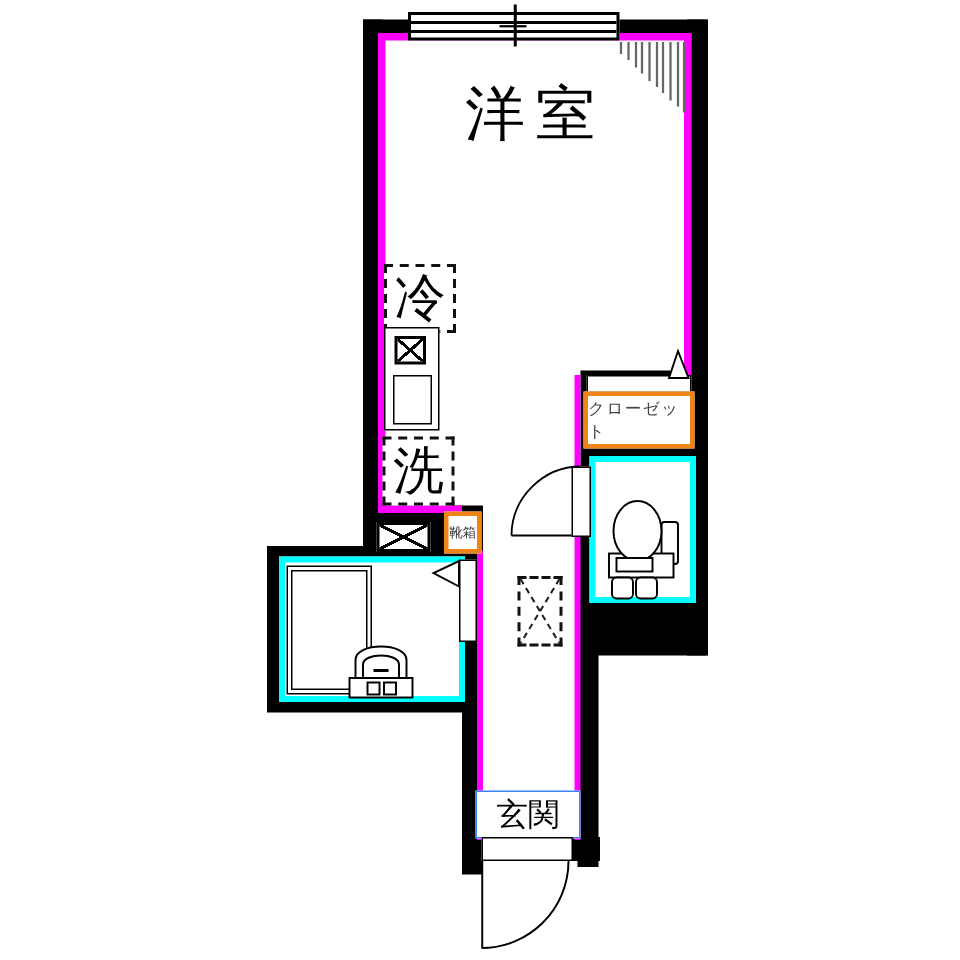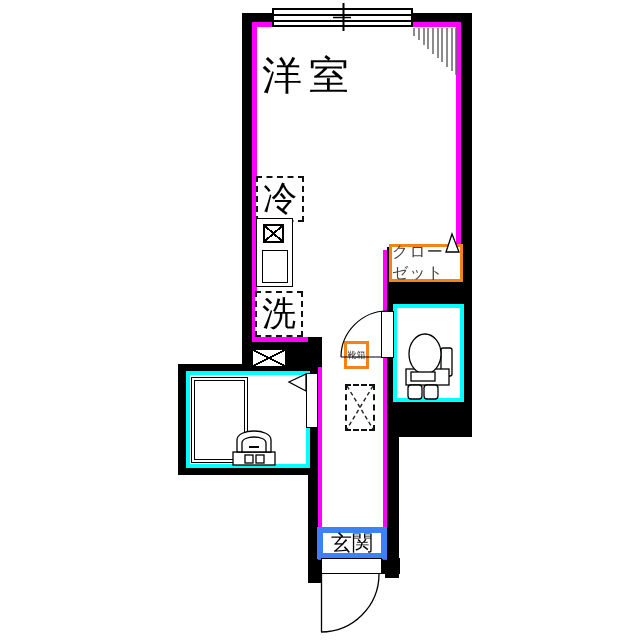--- a/index.html
+++ b/index.html
@@ -7,21 +7,21 @@
           font-family:"DejaVu Sans","Liberation Sans",sans-serif;}
   .abs{position:absolute;box-sizing:border-box;}
   .wall{position:absolute;background:#000;}
   .m{position:absolute;background:#FF00FF;}
   .wet{position:absolute;box-sizing:border-box;border:4px solid #00FFFF;background:#fff;}
   .dashedbox{position:absolute;box-sizing:border-box;border:2px dashed #111;background:#fff;
              display:flex;align-items:center;justify-content:center;color:#000;}
   .orangebox{position:absolute;box-sizing:border-box;border:3px solid #F08418;background:#fff;
              display:flex;align-items:center;justify-content:center;color:#444;}
   .whitebox{position:absolute;box-sizing:border-box;border:1.5px solid #000;background:#fff;}
-  .label{position:absolute;color:#000;}
+  .label{position:absolute;color:#000;text-align:center;}
   svg{position:absolute;left:0;top:0;}
 </style>
 </head>
 <body>
 
 <div id="canvas">
 
   <div class="wall" style="left:242px;top:13px;width:229px;height:13px;"></div>
   <div class="wall" style="left:242px;top:13px;width:13px;height:330px;"></div>
   <div class="wall" style="left:458px;top:13px;width:14px;height:424px;"></div>
@@ -59,39 +59,39 @@
   <div class="whitebox" style="left:256px;top:218px;width:37px;height:69px;">
     <div class="whitebox" style="left:6px;top:5px;width:21px;height:19px;border-width:2px;
          background-image:linear-gradient(to top right,transparent calc(50% - 1px),#000 calc(50% - 1px),#000 calc(50% + 1px),transparent calc(50% + 1px)),
                           linear-gradient(to bottom right,transparent calc(50% - 1px),#000 calc(50% - 1px),#000 calc(50% + 1px),transparent calc(50% + 1px));"></div>
     <div class="whitebox" style="left:5px;top:31px;width:26px;height:33px;"></div>
   </div>
 
   <div class="whitebox" style="left:251px;top:348px;width:36px;height:20px;border-width:2px;
        background-image:linear-gradient(to top right,transparent calc(50% - 1px),#000 calc(50% - 1px),#000 calc(50% + 1px),transparent calc(50% + 1px)),
                         linear-gradient(to bottom right,transparent calc(50% - 1px),#000 calc(50% - 1px),#000 calc(50% + 1px),transparent calc(50% + 1px));"></div>
-  <div class="orangebox" style="left:296px;top:341px;width:25px;height:28px;font-size:9px;color:#333;margin-left:48px;">
+  <div class="orangebox" style="left:296px;top:341px;width:25px;height:28px;font-size:9px;color:#333;">
     <span>靴箱</span>
   </div>
 
   <div class="whitebox" style="left:191px;top:377px;width:57px;height:86px;">
     <div style="position:absolute;left:2px;top:2px;right:2px;bottom:2px;border:1px solid #000;"></div>
   </div>
   <div class="whitebox" style="left:306px;top:373px;width:12px;height:55px;"></div>
 
   <div class="whitebox" style="left:391px;top:250px;width:70px;height:12px;"></div>
-  <div class="orangebox" style="left:389px;top:244px;width:74px;height:38px;font-size:16px;letter-spacing:1px;">
+  <div class="orangebox" style="left:389px;top:261px;width:74px;height:38px;font-size:11px;letter-spacing:1px;">
     <span>クローゼット</span>
   </div>
 
   <div class="whitebox" style="left:381px;top:311px;width:13px;height:47px;"></div>
 
   <div class="dashedbox" style="left:345px;top:384px;width:30px;height:47px;"></div>
 
-  <div class="abs" style="left:317px;top:527px;width:70px;height:32px;border:6px solid #3b82f6;background:#fff;
+  <div class="abs" style="left:317px;top:527px;width:70px;height:32px;border:1px solid #3b82f6;background:#fff;
        display:flex;align-items:center;justify-content:center;font-size:21px;color:#000;">
     <span>玄関</span>
   </div>
   <div class="whitebox" style="left:321px;top:558px;width:61px;height:16px;"></div>
 
   <svg width="640" height="640" viewBox="0 0 640 640">
 
     <g stroke="#666" stroke-width="1.5">
       <line x1="414" y1="28" x2="414" y2="36"></line>
         <line x1="419" y1="28" x2="419" y2="40"></line>

